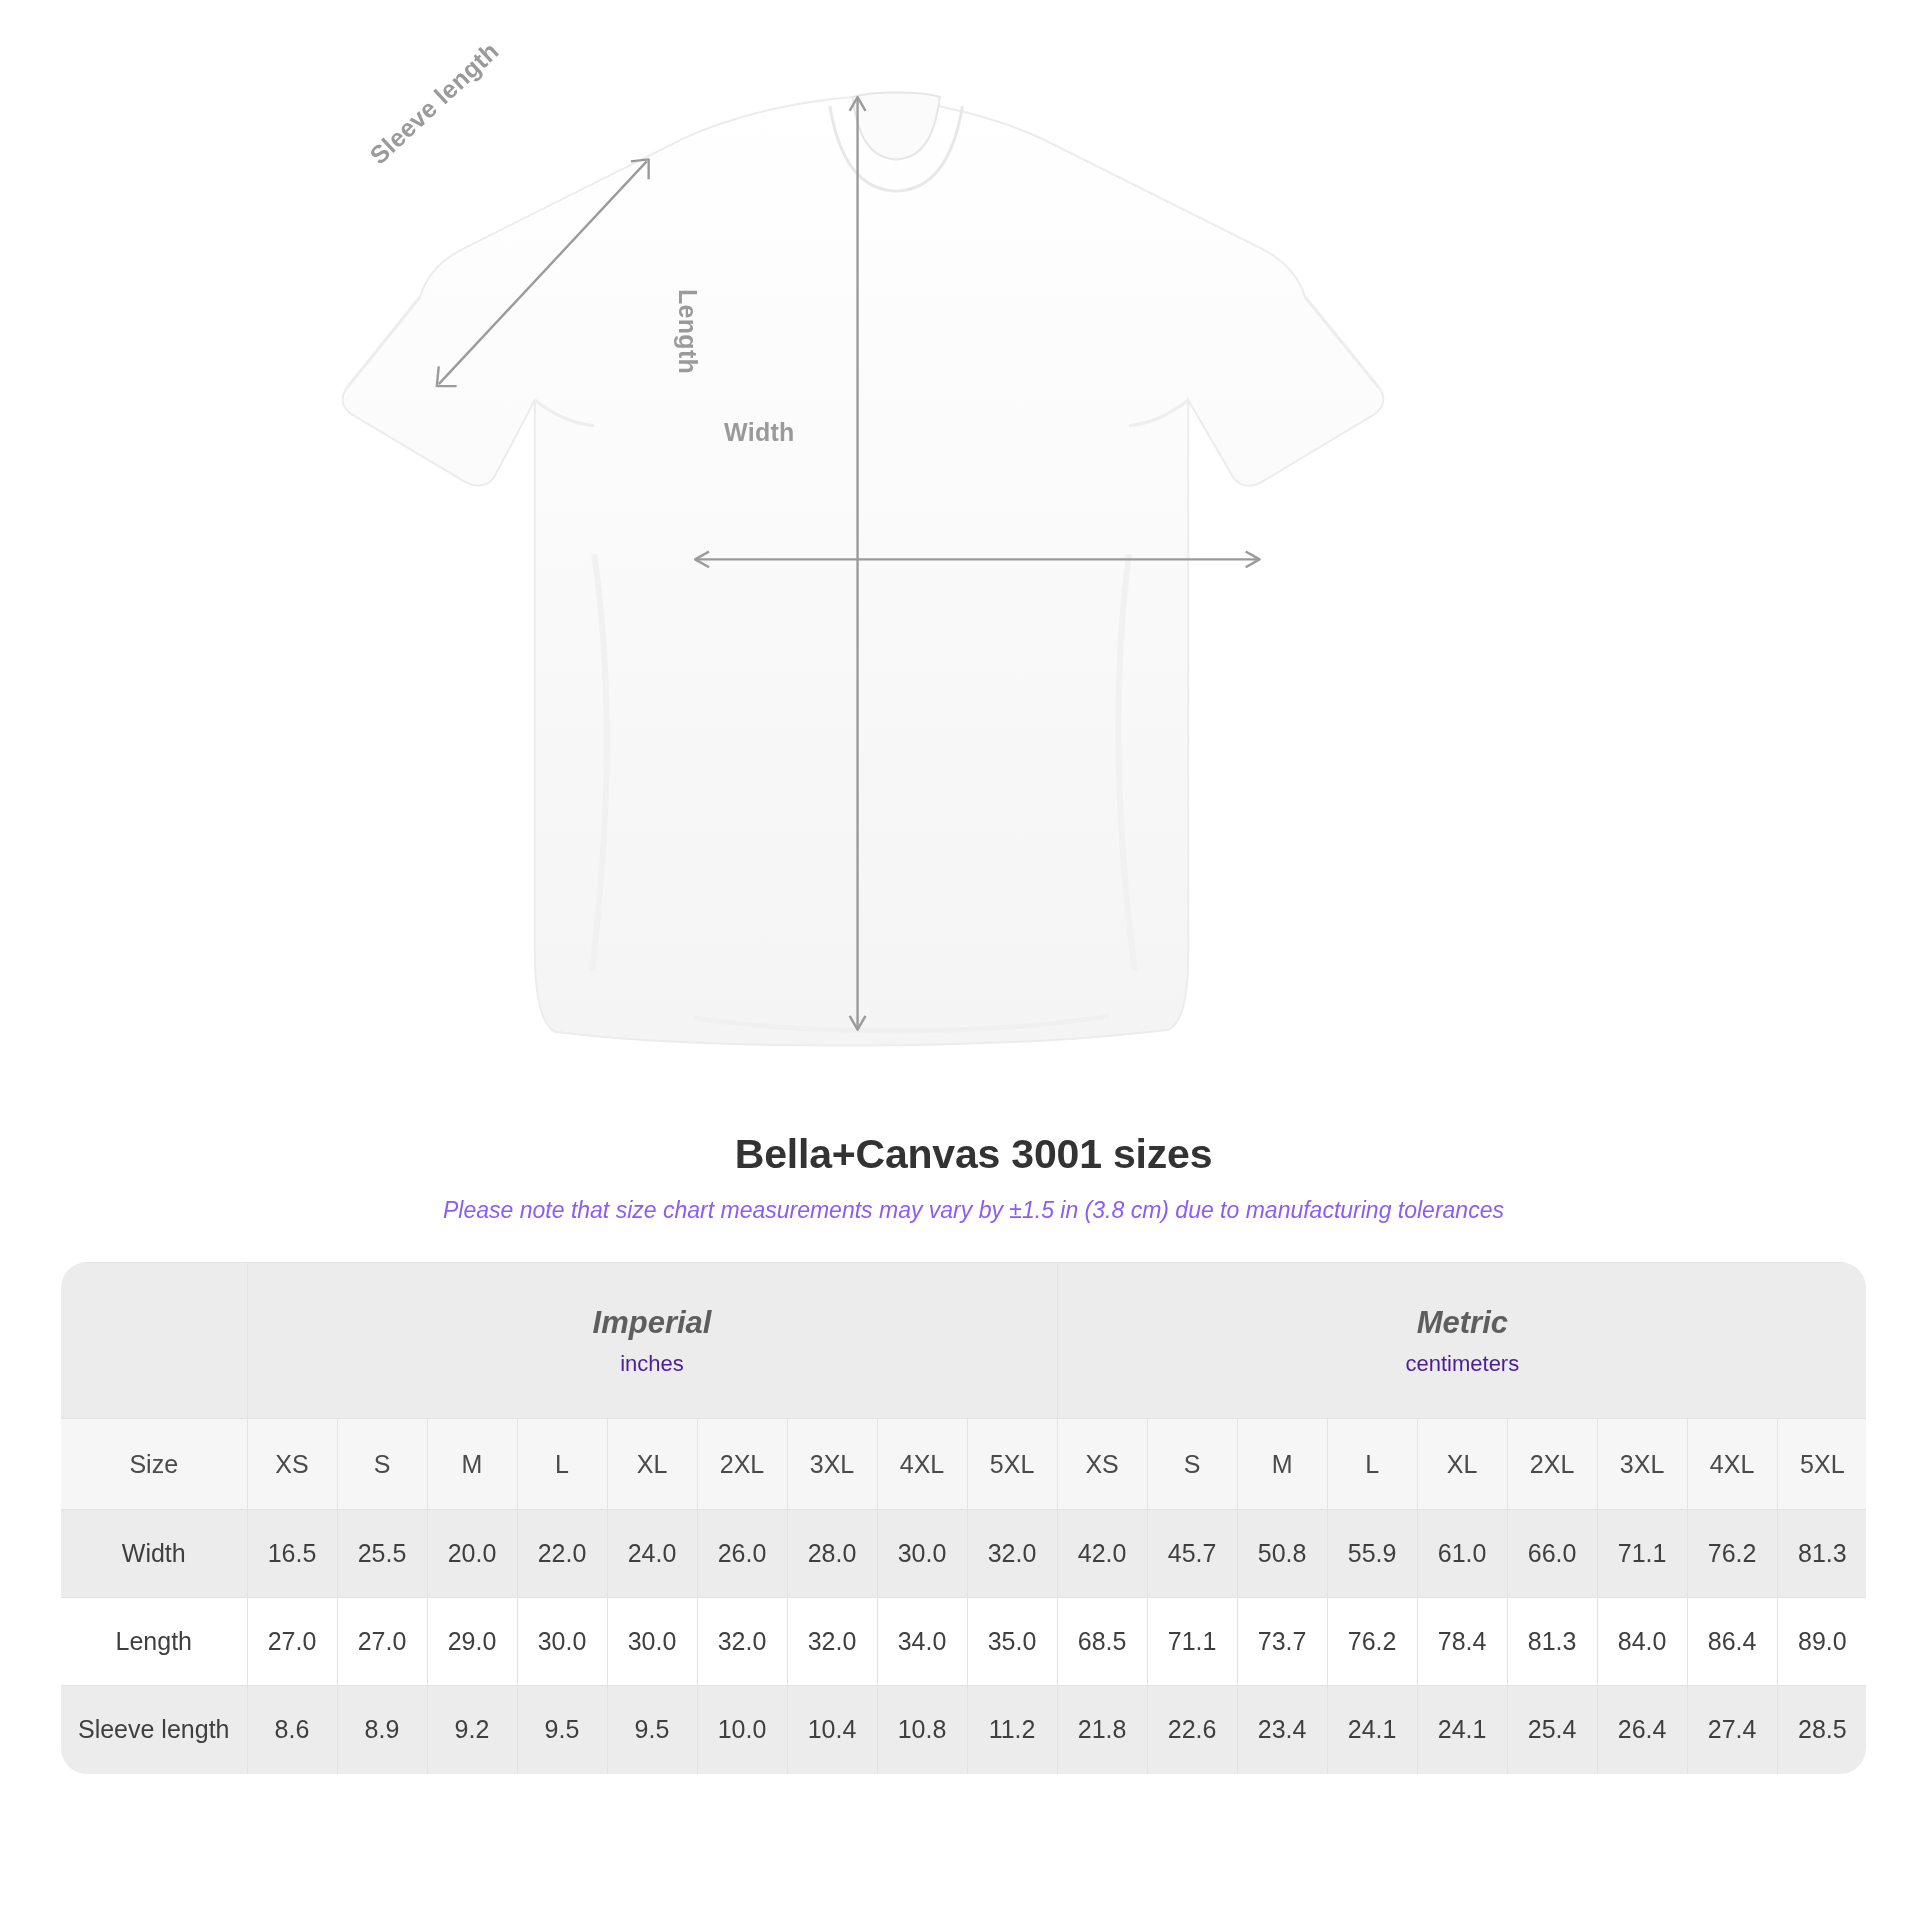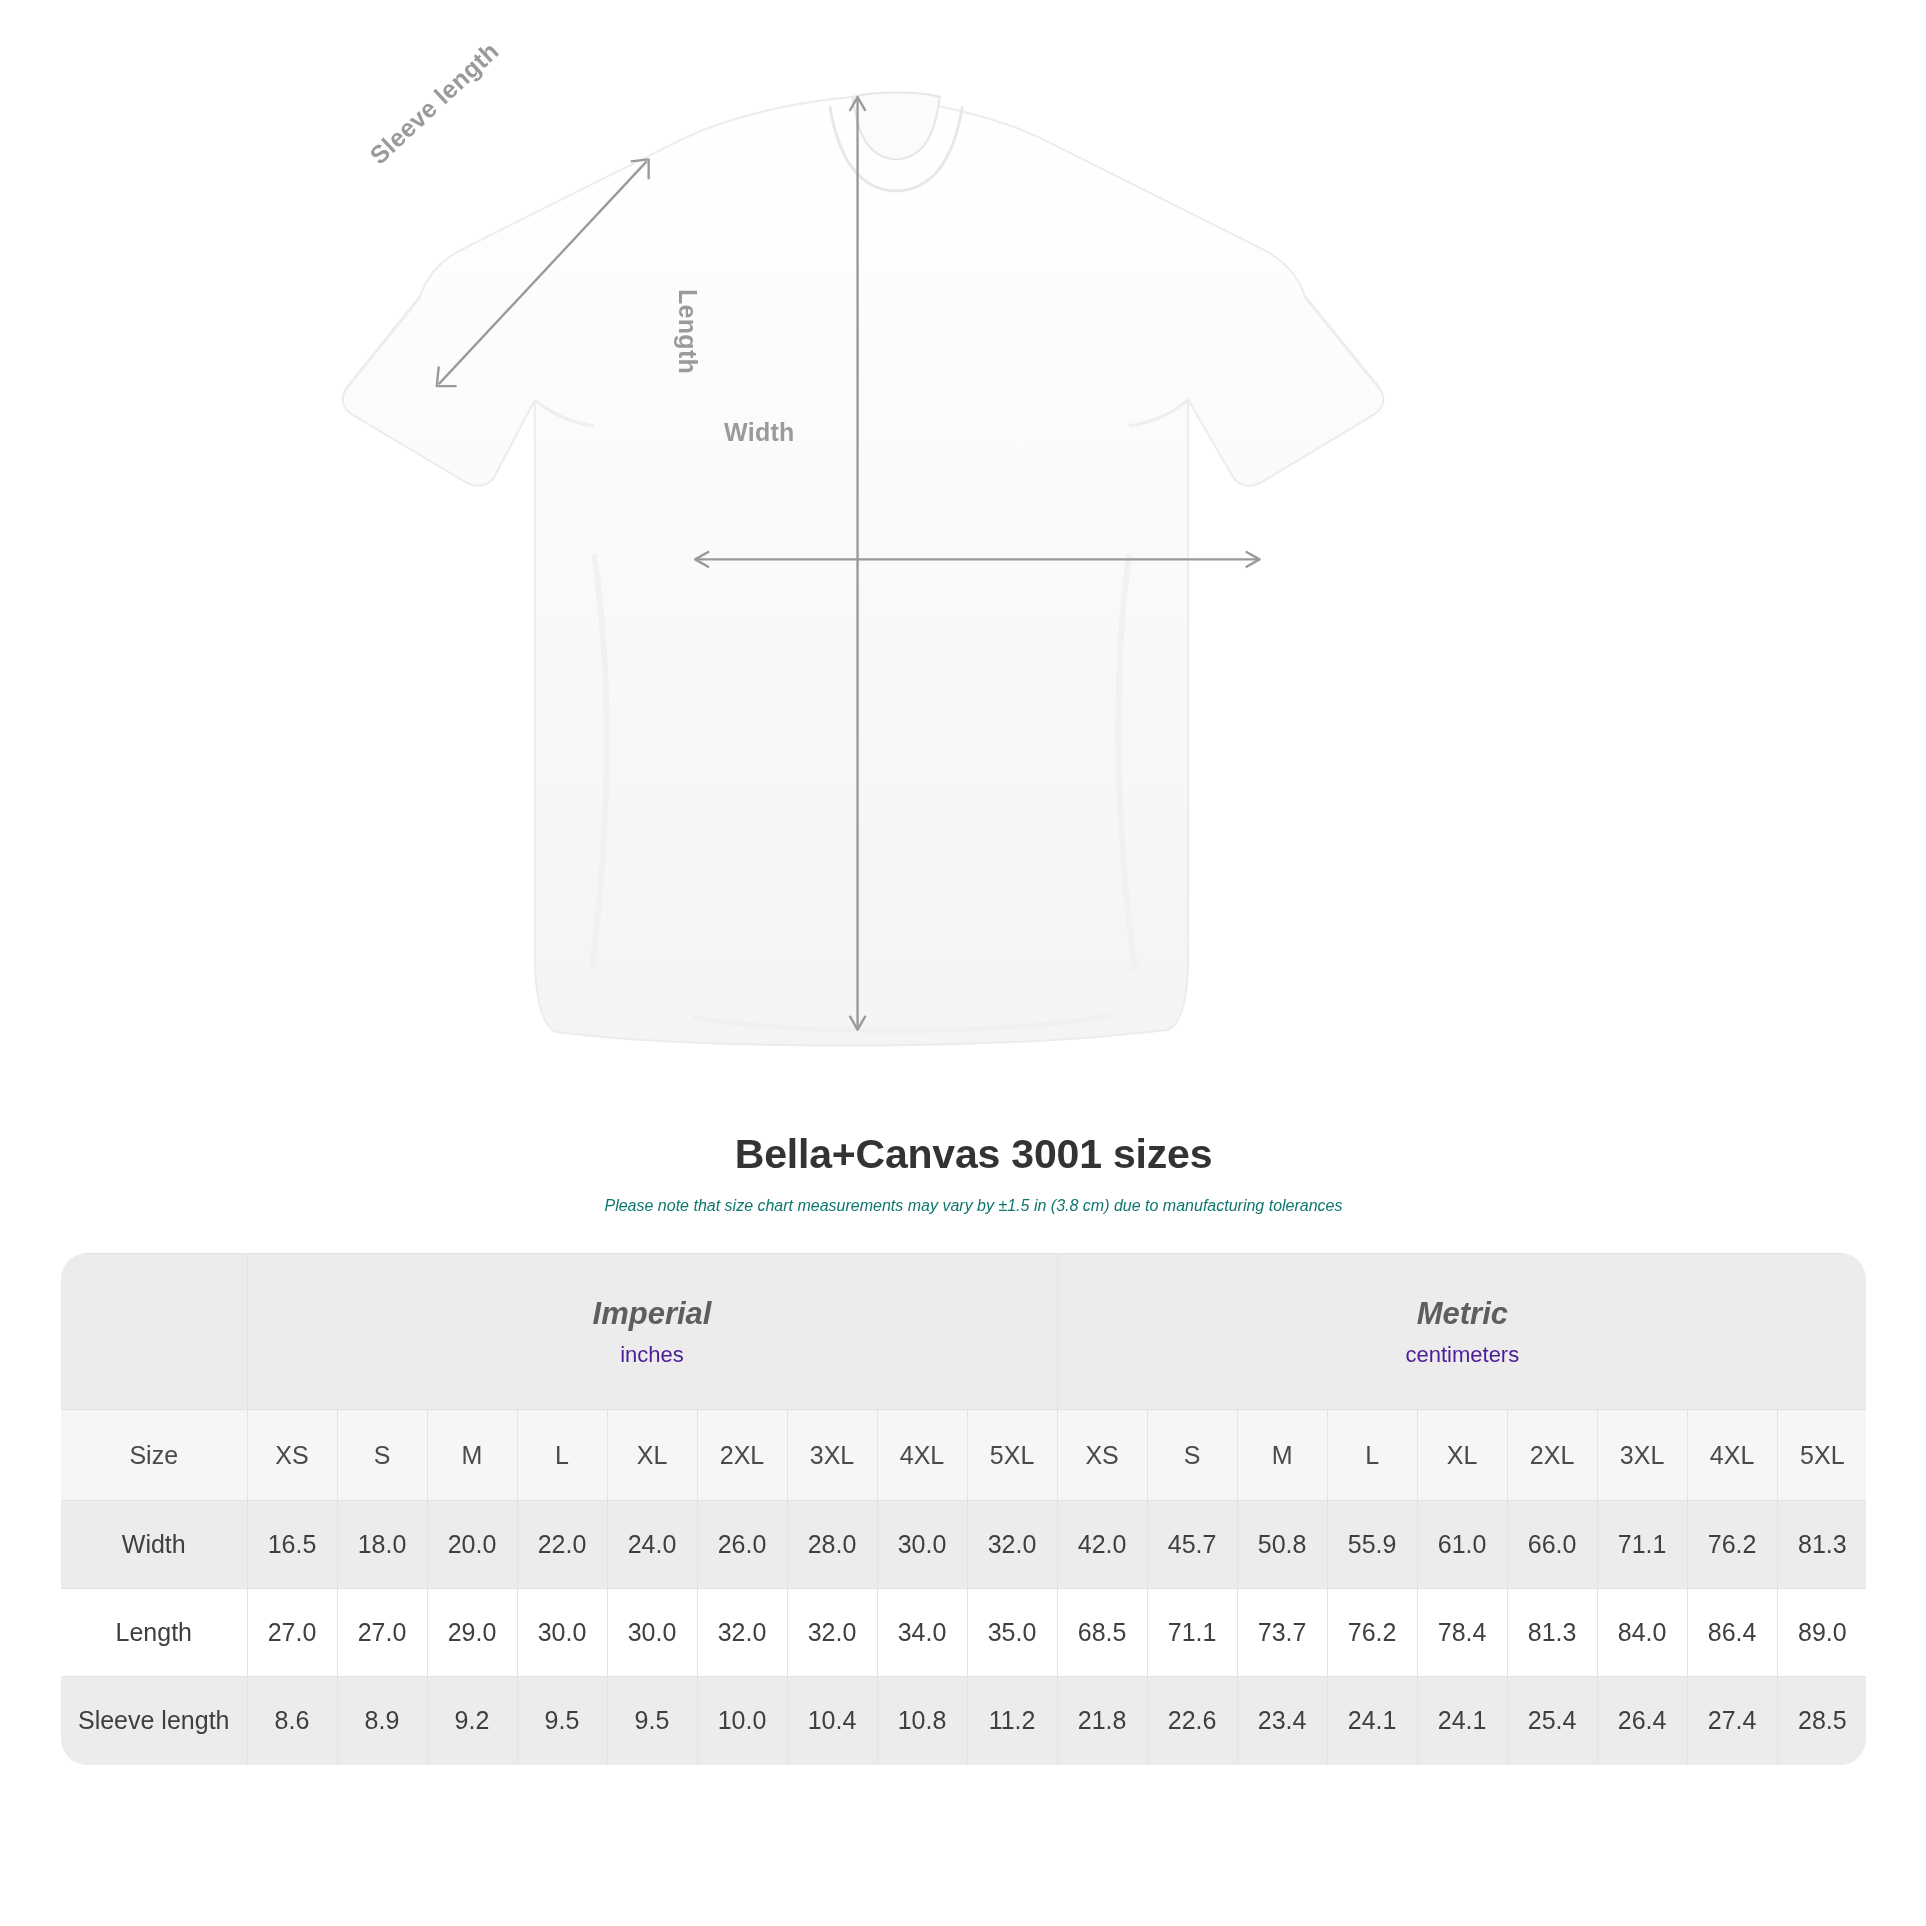--- a/index.html
+++ b/index.html
@@ -62,23 +62,23 @@
     padding-left: 20px;
   }
   .main-title {
     font-size: 41px;
     font-weight: bold;
     color: #333333;
     letter-spacing: -0.2px;
   }
   .subtitle {
     margin-top: 19px;
-    font-size: 16px;
+    font-size: 23px;
     font-style: italic;
-    color: #0f766e;
+    color: #8b5cf6;
   }
 
   
   .table-wrap {
     margin: 38px 61px 0 61px;
     border-radius: 26px;
     overflow: hidden;
   }
   table.size-table {
     border-collapse: collapse;
@@ -278,21 +278,21 @@
         <td>XL</td>
         <td>2XL</td>
         <td>3XL</td>
         <td>4XL</td>
         <td class="last-col">5XL</td>
       </tr>
 
       <tr class="data-row row-shade">
         <td class="lbl-cell first-col">Width</td>
         <td>16.5</td>
-        <td>18.0</td>
+        <td>25.5</td>
         <td>20.0</td>
         <td>22.0</td>
         <td>24.0</td>
         <td>26.0</td>
         <td>28.0</td>
         <td>30.0</td>
         <td>32.0</td>
         <td>42.0</td>
         <td>45.7</td>
         <td>50.8</td>

